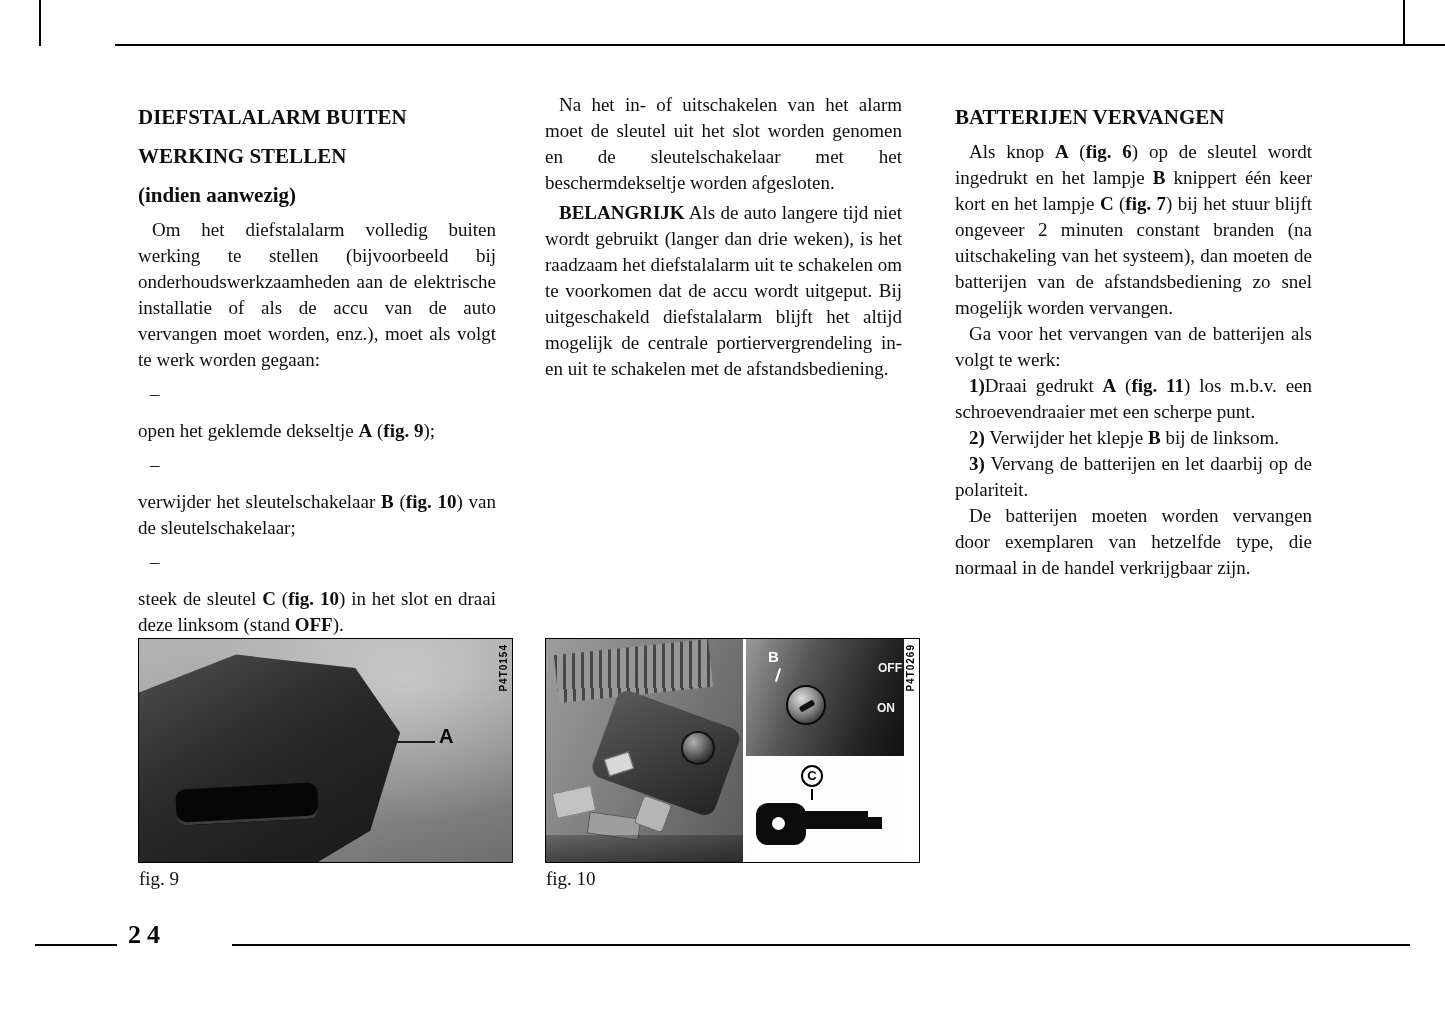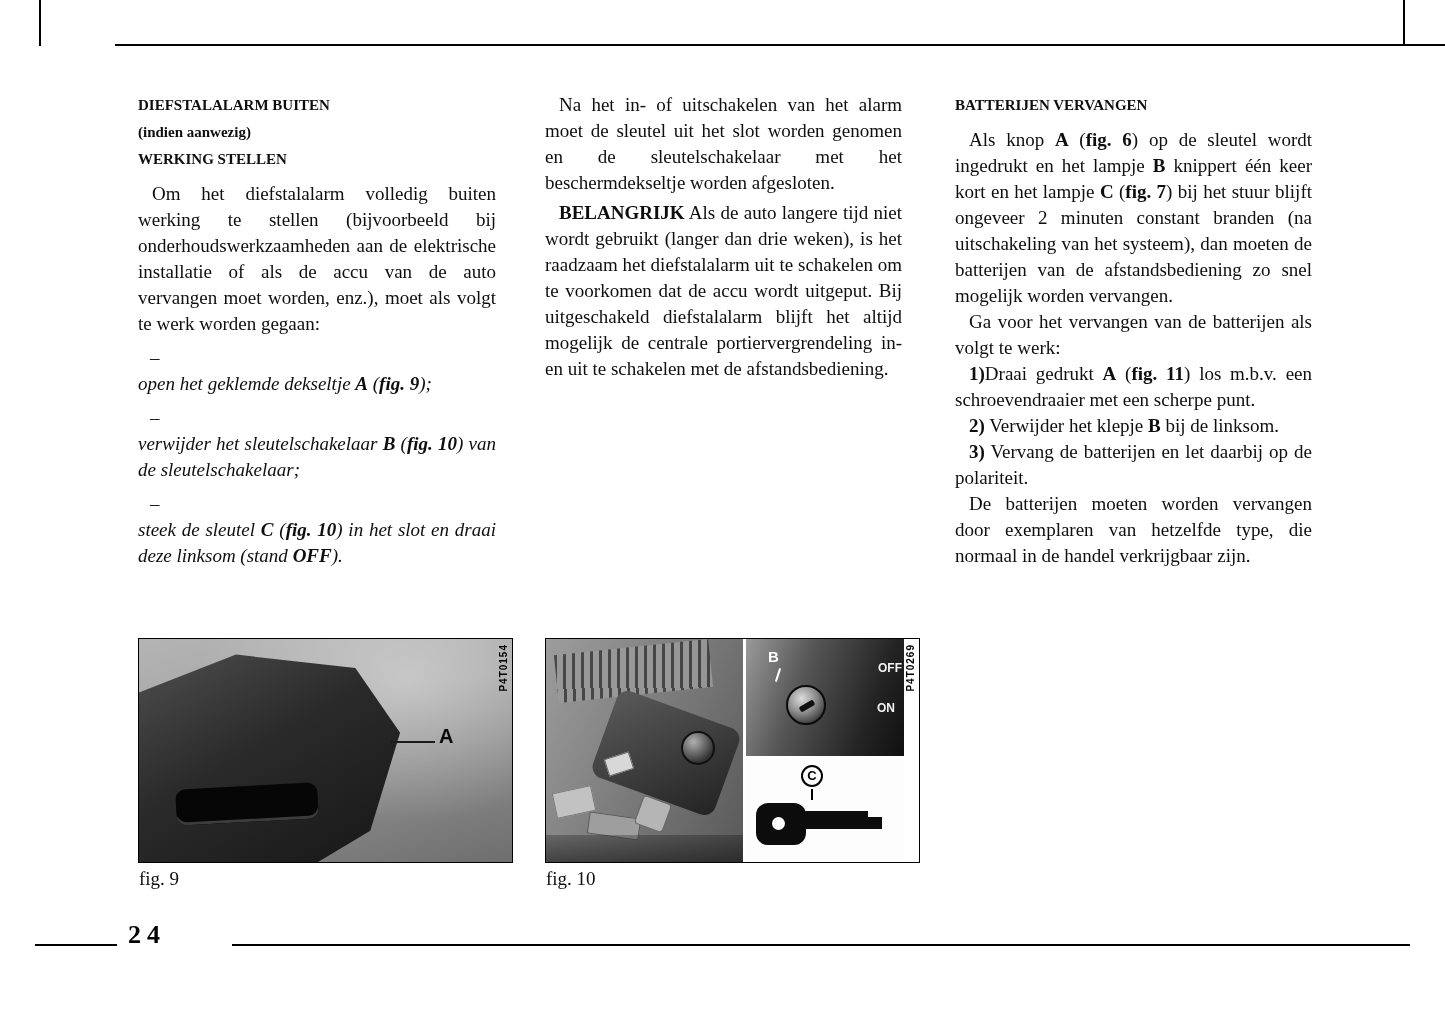--- a/index.html
+++ b/index.html
@@ -10,25 +10,25 @@
   }
   
   .tick { position:absolute; background:#000; }
   .hrule { position:absolute; background:#000; }
 
   
   .col { position:absolute; top:92px; text-align:justify; font-size:19px; line-height:26px; }
   .col-1 { left:138px; width:358px; }
   .col-2 { left:545px; width:357px; }
   .col-3 { left:955px; width:357px; }
-  .heading { font-weight:bold; font-size:15px; line-height:27px; text-align:left; }
+  .heading { font-weight:bold; font-size:21px; line-height:27px; text-align:left;margin-top:12px; }
   .heading-block { margin-bottom:8px; }
   .col p { text-indent:14px; }
   .col p.dash-line { text-indent:12px; text-align:left; margin-top:8px; }
-  .col p.item-text { text-indent:0; margin-top:0;font-style:italic; }
+  .col p.item-text { text-indent:0; margin-top:11px; }
   b { font-weight:bold; }
 
   
   .figure { position:absolute; width:375px; height:225px; border:1px solid #000; background:#fff; }
   .fig9 { left:138px; top:638px; }
   .fig10 { left:545px; top:638px; }
   .fig-caption { position:absolute; font-size:19px; color:#0e0e0e; }
   .cap9 { left:139px; top:868px; }
   .cap10 { left:546px; top:868px; }
   .fig-code {
@@ -114,22 +114,22 @@
 
 <div class="page">
 
   <div class="tick" style="left:39px; top:0; width:2px; height:46px;"></div>
   <div class="tick" style="left:1403px; top:0; width:2px; height:46px;"></div>
   <div class="hrule" style="left:115px; top:44px; width:1330px; height:2px;"></div>
 
   <div class="col col-1">
     <div class="heading-block">
       <div class="heading">DIEFSTALALARM BUITEN</div>
+      <div class="heading">WERKING STELLEN</div>
       <div class="heading">(indien aanwezig)</div>
-      <div class="heading">WERKING STELLEN</div>
     </div>
     <p><span>Om het diefstalalarm volledig buiten werking te stellen (bijvoorbeeld bij onderhoudswerkzaamheden aan de elektrische installatie of als de accu van de auto vervangen moet worden, enz.), moet als volgt te werk worden gegaan:</span></p>
     <p class="dash-line">–</p>
     <p class="item-text"><span>open het geklemde dekseltje </span><b>A</b><span> (</span><b>fig. 9</b><span>);</span></p>
     <p class="dash-line">–</p>
     <p class="item-text"><span>verwijder het sleutelschakelaar </span><b>B</b><span> (</span><b>fig. 10</b><span>) van de sleutelschakelaar;</span></p>
     <p class="dash-line">–</p>
     <p class="item-text"><span>steek de sleutel </span><b>C</b><span> (</span><b>fig. 10</b><span>) in het slot en draai deze linksom (stand </span><b>OFF</b><span>).</span></p>
   </div>
 

